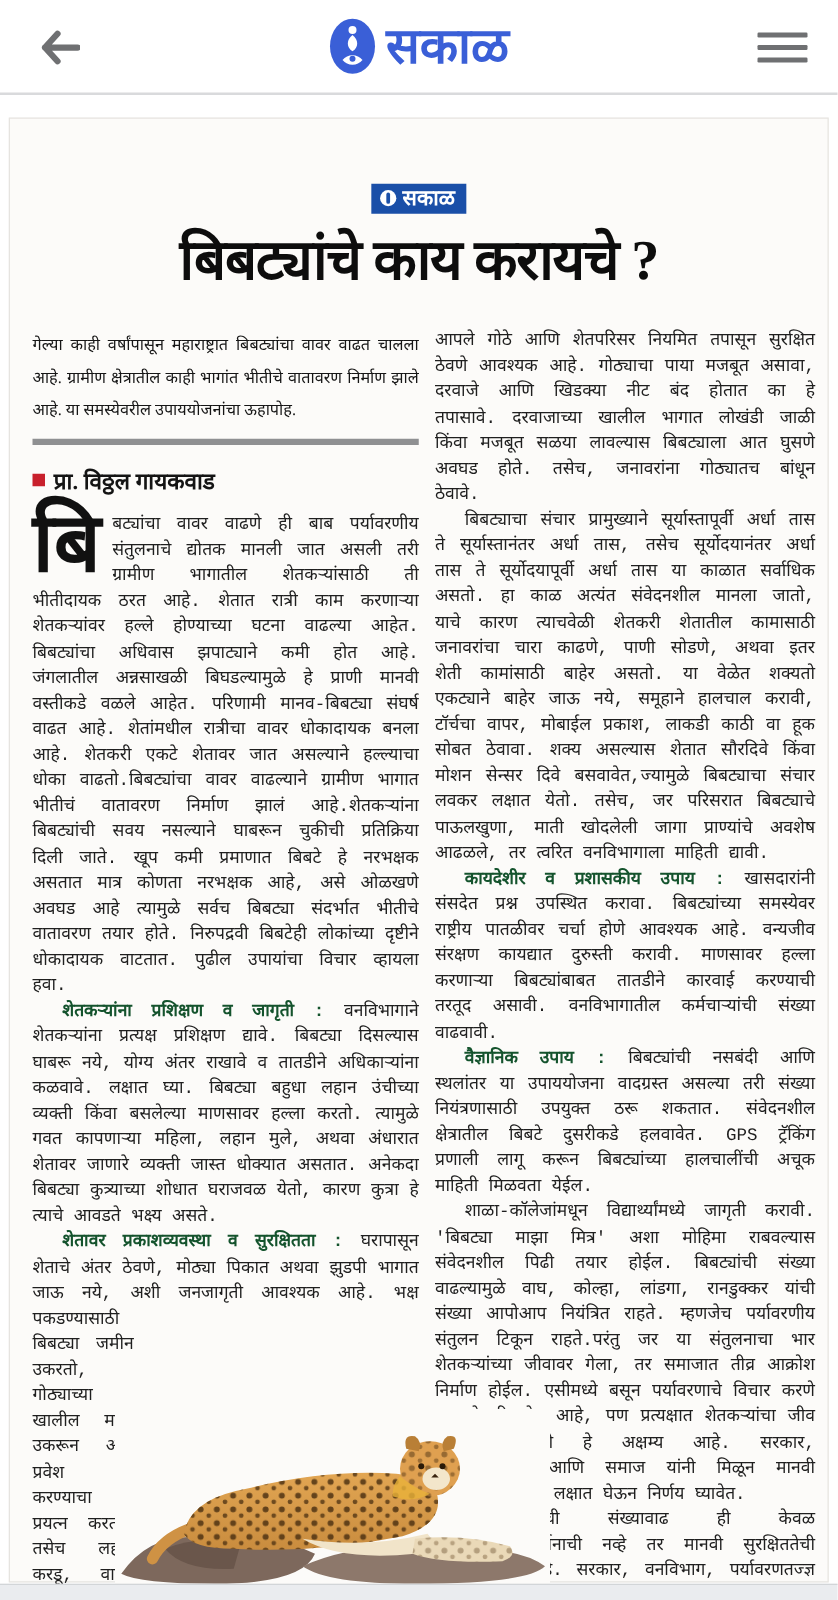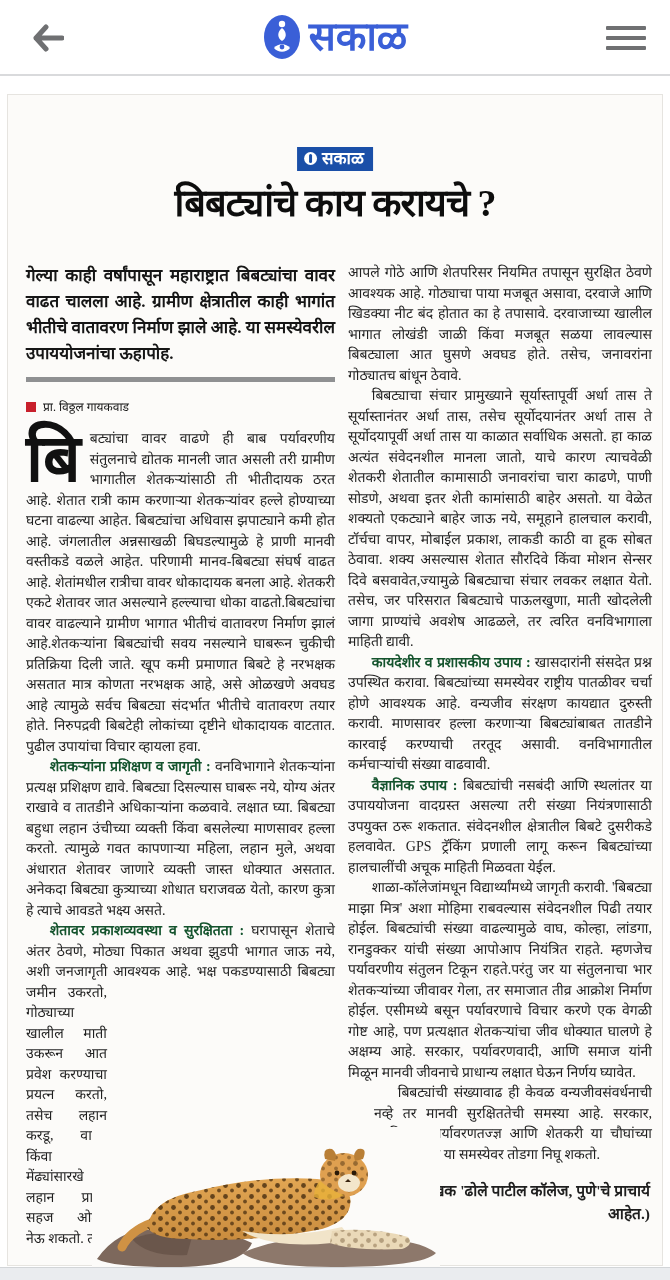--- a/index.html
+++ b/index.html
@@ -24,34 +24,34 @@
           background:#fcfbf9; border:1px solid #e6e4e0;
           font-family:"Liberation Serif", serif; color:#1f1f1f; }
   .badge { position:absolute; top:52px; left:50%; transform:translateX(-50%);
            background:#1a4fa8; color:#ffffff; font-weight:bold; font-size:17px;
            padding:3px 9px 4px 7px; display:flex; align-items:center; gap:5px; line-height:1; }
   .badge-dot { width:13px; height:13px; background:#ffffff; border-radius:50%;
                display:inline-block; position:relative; }
   .badge-dot::after { content:""; position:absolute; left:5px; top:2px; width:3px; height:9px;
                       background:#1a4fa8; border-radius:2px; }
   .headline { position:absolute; top:80px; left:0; width:100%; text-align:center;
-              font-size:38px; font-weight:800; color:#0d0d0d; letter-spacing:-1px; }
+              font-size:45px; font-weight:800; color:#0d0d0d; letter-spacing:-1px; }
 
   .cols { position:absolute; top:168px; left:18px; right:10px; display:flex; gap:13px; }
   .col-left  { width:314px; }
   .col-right { width:309px; }
 
-  .intro { font-size:17px; font-weight:bold; line-height:26px; text-align:justify; color:#161616; }
+  .intro { font-size:13px; font-weight:normal; line-height:26px; text-align:justify; color:#161616; }
   .rule  { height:5px; background:#8f9092; margin:10px 0 16px 0; width:100%; }
   .author-row { display:flex; align-items:center; gap:7px; margin-bottom:14px; }
   .author-sq  { width:10px; height:10px; background:#c8202c; display:inline-block; }
-  .author-name { font-weight:normal; font-size:12px; color:#141414; }
+  .author-name { font-weight:bold; font-size:18px; color:#141414; }
 
   .body-txt { font-size:14px; line-height:20.5px; text-align:justify; }
-  .body-txt p { margin:0; }
+  .body-txt p { margin:0;font-family:Liberation Mono, monospace; }
   .indent { text-indent:1.7em; }
   .dropcap { float:left; font-size:66px; line-height:54px; font-weight:600;
              padding:3px 9px 0 0; color:#111; }
   .sec-h { font-weight:bold; color:#14532d; }
 
   
   .wrapR { float:right; width:232px; height:300px; shape-outside:inset(68px 0 0 0);
            margin-right:-4px; }
   .wrapL { float:left; width:26px; height:130px; shape-outside:inset(18px 0 0 0); }
 

